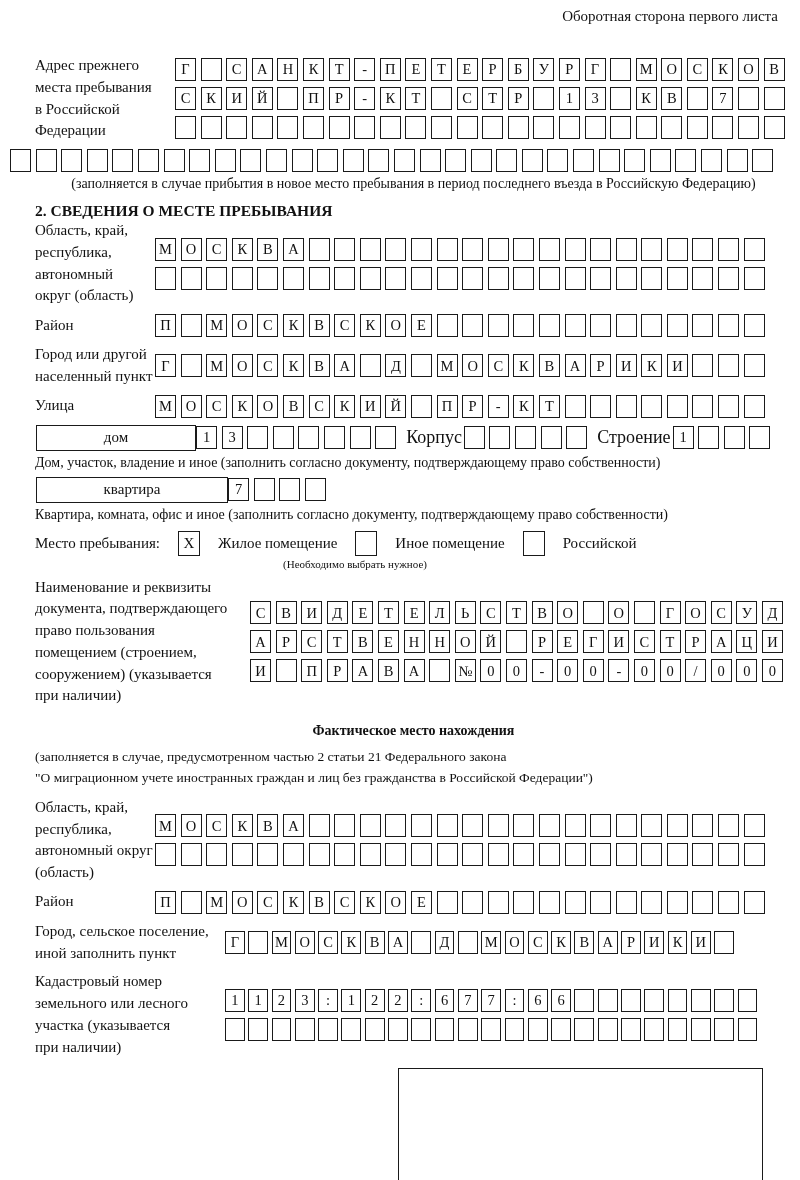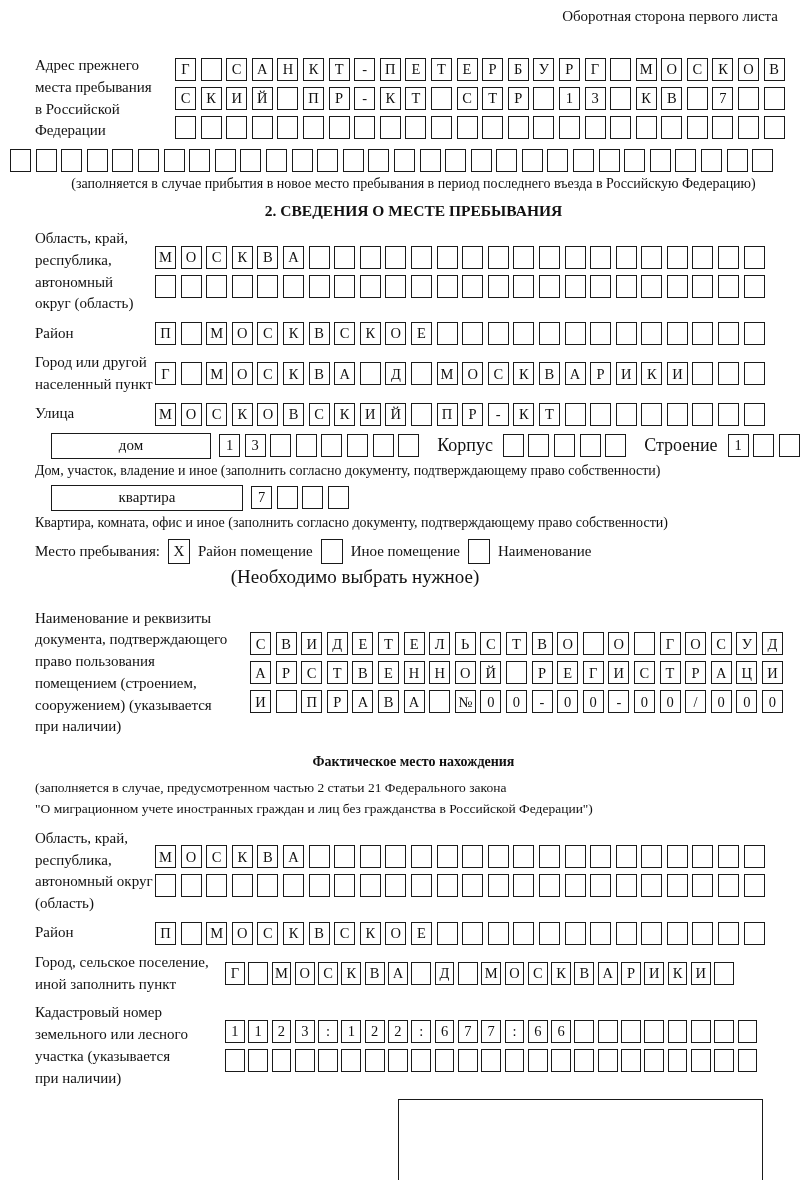--- a/index.html
+++ b/index.html
@@ -23,36 +23,36 @@
     font-size:14.5px; line-height:1; background:#fff;
   }
   .cells.narrow { gap:3.5px; }
   .cells.narrow .cell { width:19.8px; }
 
   .mt-prev { margin-top:30px; }
   .fullrow { margin:6px 0 4px -25px; }
 
   .caption { font-size:14px; margin:1px 0 6px; }
   .caption.center { text-align:center; }
-  .sec-title { font-weight:700; text-align:center; font-size:15.5px; margin:10px 0 8px; }
-
-  .domrow { display:flex; align-items:center; gap:8px; margin:4px 16px 4px; }
+  .sec-title { font-weight:700; font-size:15.5px; margin:10px 0 0; }
+
+  .domrow { display:flex; align-items:center; margin:4px 1px 4px; }
   .widebox {
     flex:0 0 auto; box-sizing:border-box; height:26px; border:1.7px solid #1a1a1a;
     display:flex; align-items:center; justify-content:center; font-size:15px;
   }
   .w160 { width:160px; } .w200 { width:192px; }
   .inline-label { font-size:18px; margin:0 2px 0 10px; }
 
-  .mestorow { display:flex; align-items:center; gap:8px; font-size:15px; margin:8px 0 2px; }
+  .mestorow { display:flex; align-items:center; gap:18px; font-size:15px; margin:8px 0 2px; }
   .checkbox {
     flex:0 0 auto; width:22px; height:25px; box-sizing:border-box; border:1.8px solid #1a1a1a;
     display:flex; align-items:center; justify-content:center; font-size:15px;
   }
-  .sub-note { text-align:center; font-size:19px; width:640px; margin:2px 0 20px; }
+  .sub-note { text-align:center; font-size:11px; width:640px; margin:2px 0 7px; }
 
   .fact-title { font-weight:700; text-align:center; font-size:14px; margin:16px 0 8px; }
   .fact-note { font-size:13.5px; line-height:1.55; margin-bottom:8px; }
 
   .stamp-box {
     width:365px; height:175px; border:1.8px solid #1a1a1a; box-sizing:border-box;
     margin:10px 0 4px 363px; background:#fff;
   }
 </style>
 </head>
@@ -373,25 +373,25 @@
         <span class="cell"></span>
         <span class="cell"></span>
         <span class="cell"></span>
       </div>
   </div>
   <div class="caption">Квартира, комната, офис и иное (заполнить согласно документу, подтверждающему право собственности)</div>
 
   <div class="mestorow">
     <span>Место пребывания:</span>
     <span class="checkbox">X</span>
-    <span>Район помещение</span>
+    <span>Жилое помещение</span>
     <span class="checkbox"></span>
     <span>Иное помещение</span>
     <span class="checkbox"></span>
-    <span>Наименование</span>
+    <span>Российской</span>
   </div>
   <div class="sub-note">(Необходимо выбрать нужное)</div>
 
   <div class="frow">
     <div class="flabel w215">Наименование и реквизиты
 документа, подтверждающего
 право пользования
 помещением (строением,
 сооружением) (указывается
 при наличии)</div>

